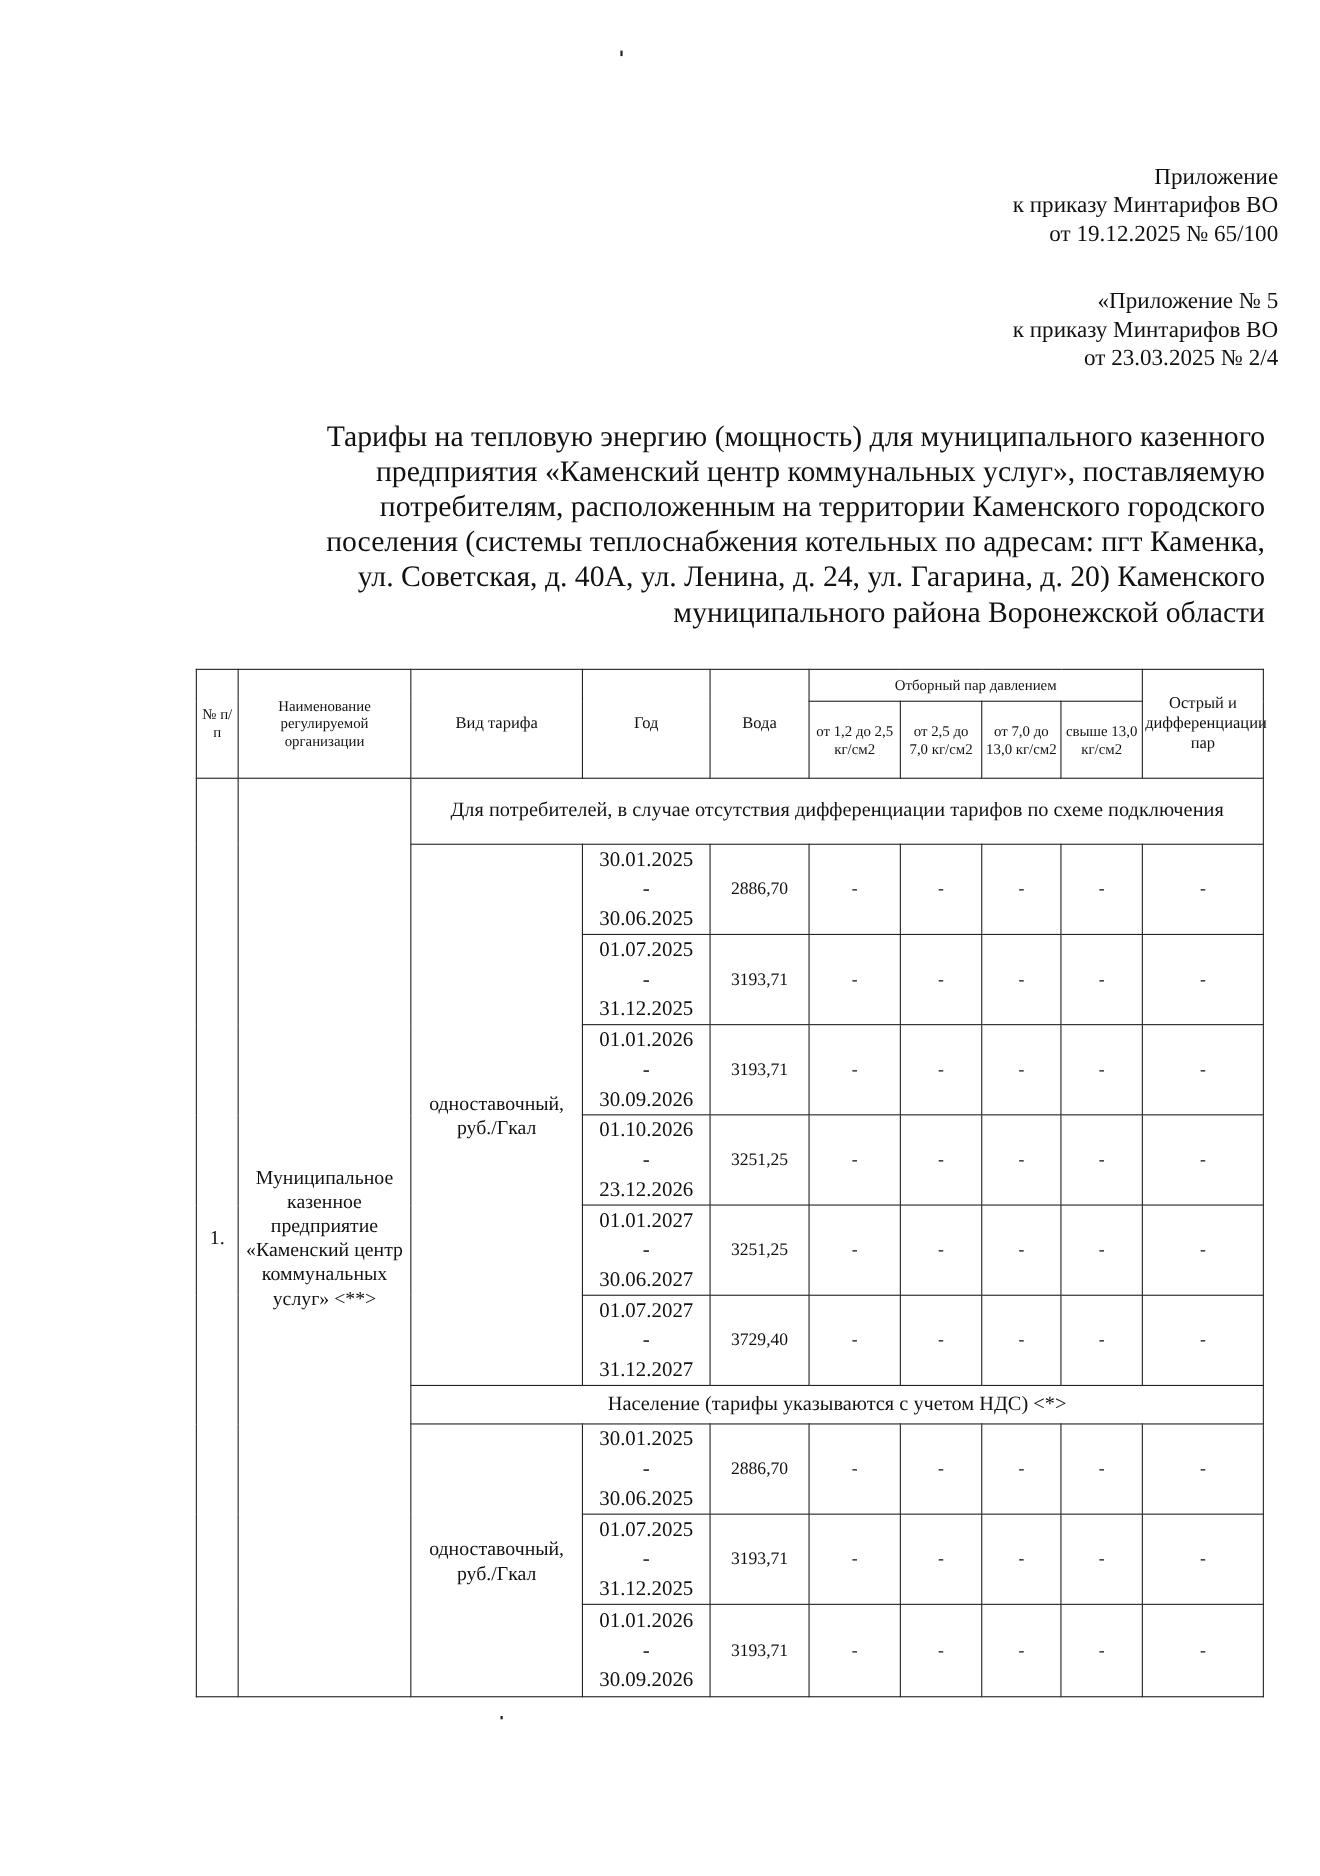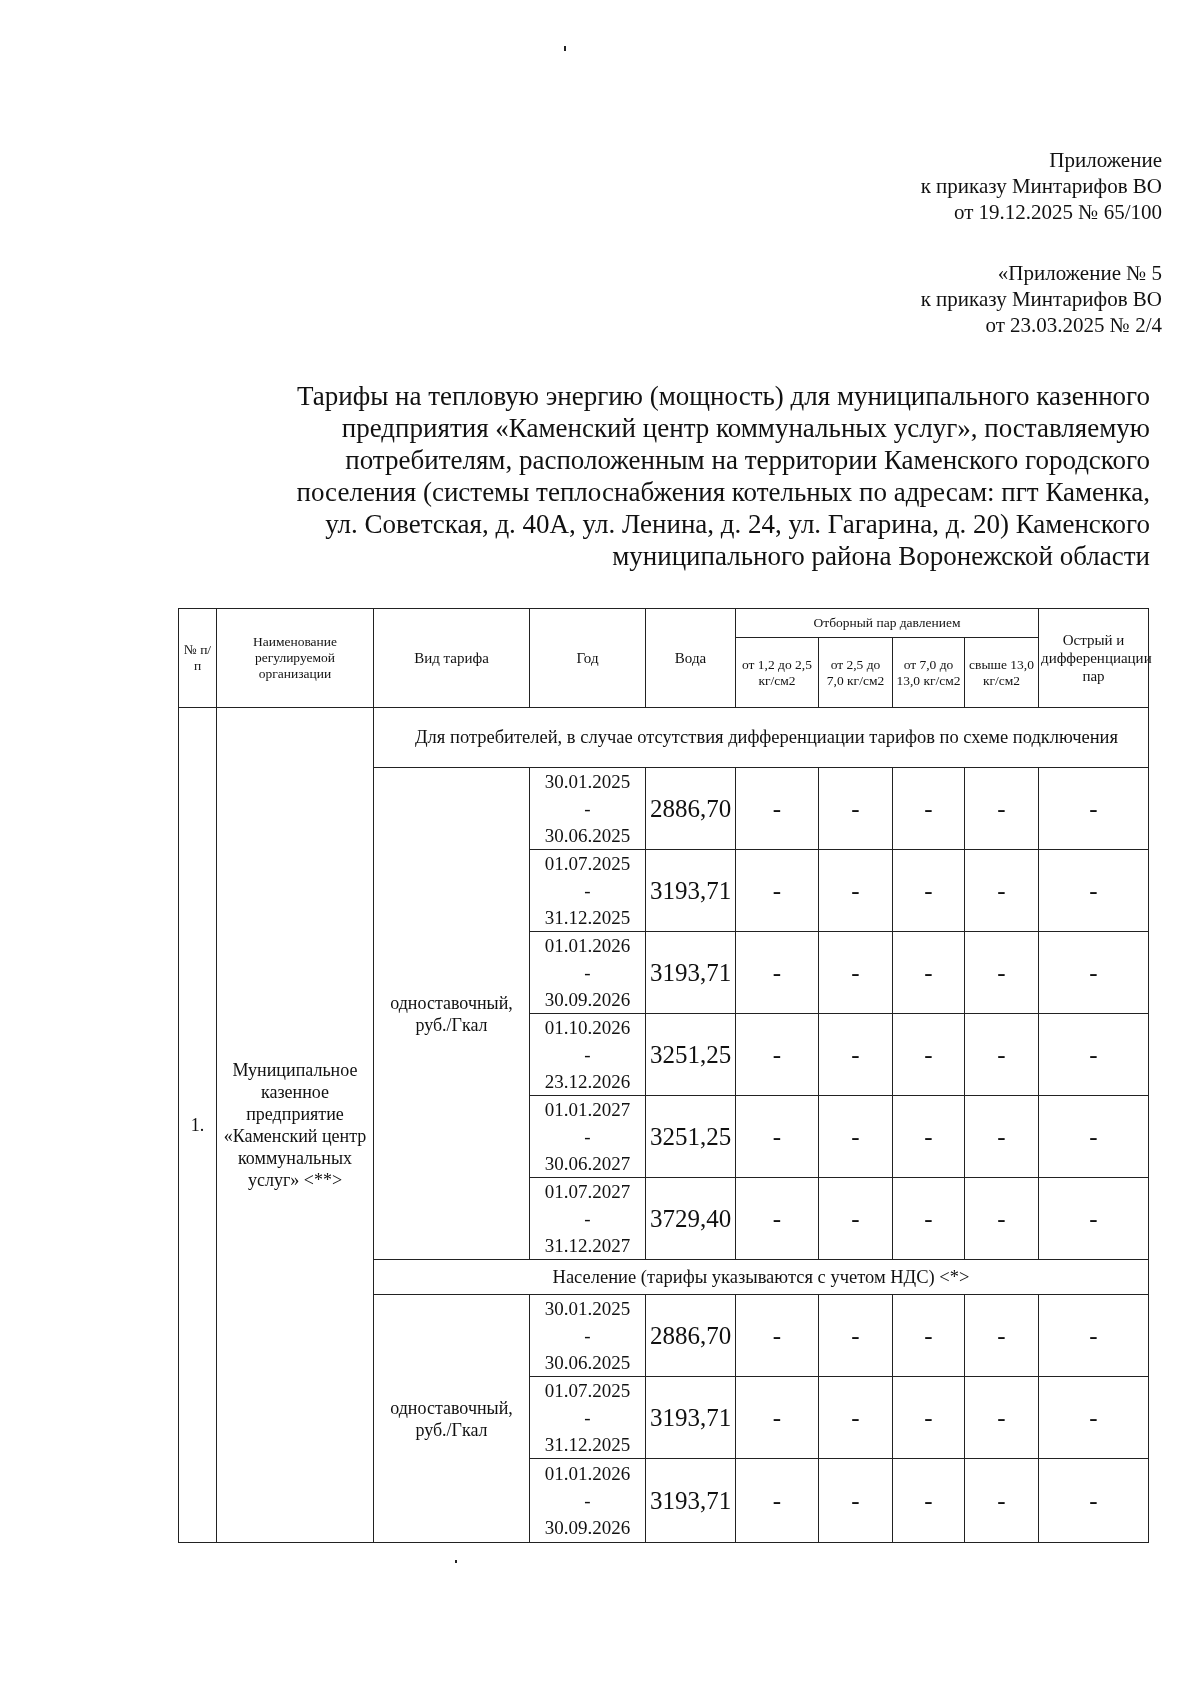--- a/index.html
+++ b/index.html
@@ -6,21 +6,21 @@
   body { width:1200px; height:1705px; position:relative; overflow:hidden; font-family:"Liberation Serif", serif; color:#111; }
   .dot { position:absolute; width:2px; height:5px; background:#222; }
   .hdr { position:absolute; right:38px; text-align:right; font-size:21px; line-height:26px; }
   .title { position:absolute; left:170px; width:980px; top:380px; text-align:right; font-size:27px; line-height:32px; }
   .title div { white-space:nowrap; }
   table.t { position:absolute; left:178px; top:608px; border-collapse:collapse; table-layout:fixed; width:970px; }
   table.t td { border:1.5px solid #222; text-align:center; vertical-align:middle; padding:0 2px; }
   .hsm { font-size:13.5px; line-height:16px; }
   .hmd { font-size:15px; line-height:18px; }
   .sec { font-size:18.5px; line-height:23px; }
-  .num { font-size:25px; }
+  .num { font-size:16px; }
   .date { font-size:19px; line-height:27px; }
   .body { font-size:18px; line-height:22px; }
 </style>
 </head>
 <body>
 
 <div class="dot" style="left:564px;top:46px;"></div>
 <div class="dot" style="left:455px;top:1560px;height:3px;"></div>
 
 <div class="hdr" style="top:147px;">
@@ -70,21 +70,21 @@
   <tr style="height:70px">
     <td class="hsm">от 1,2 до 2,5 кг/см2</td>
     <td class="hsm">от 2,5 до 7,0 кг/см2</td>
     <td class="hsm">от 7,0 до 13,0 кг/см2</td>
     <td class="hsm">свыше 13,0 кг/см2</td>
   </tr>
 
   <tr style="height:60px">
     <td rowspan="12" class="body">1.</td>
     <td rowspan="12" class="body" style="padding:0 6px;">Муниципальное казенное предприятие «Каменский центр коммунальных услуг» &lt;**&gt;</td>
-    <td colspan="8" class="sec" style="padding:0 30px;text-align:right;">Для потребителей, в случае отсутствия дифференциации тарифов по схеме подключения</td>
+    <td colspan="8" class="sec" style="padding:0 30px;">Для потребителей, в случае отсутствия дифференциации тарифов по схеме подключения</td>
   </tr>
   <tr style="height:82px">
     <td rowspan="6" class="body">одноставочный, руб./Гкал</td>
     <td class="date">
           <div>30.01.2025</div>
           <div>-</div>
           <div>30.06.2025</div>
         </td>
     <td class="num">2886,70</td>
     <td class="num">-</td>

